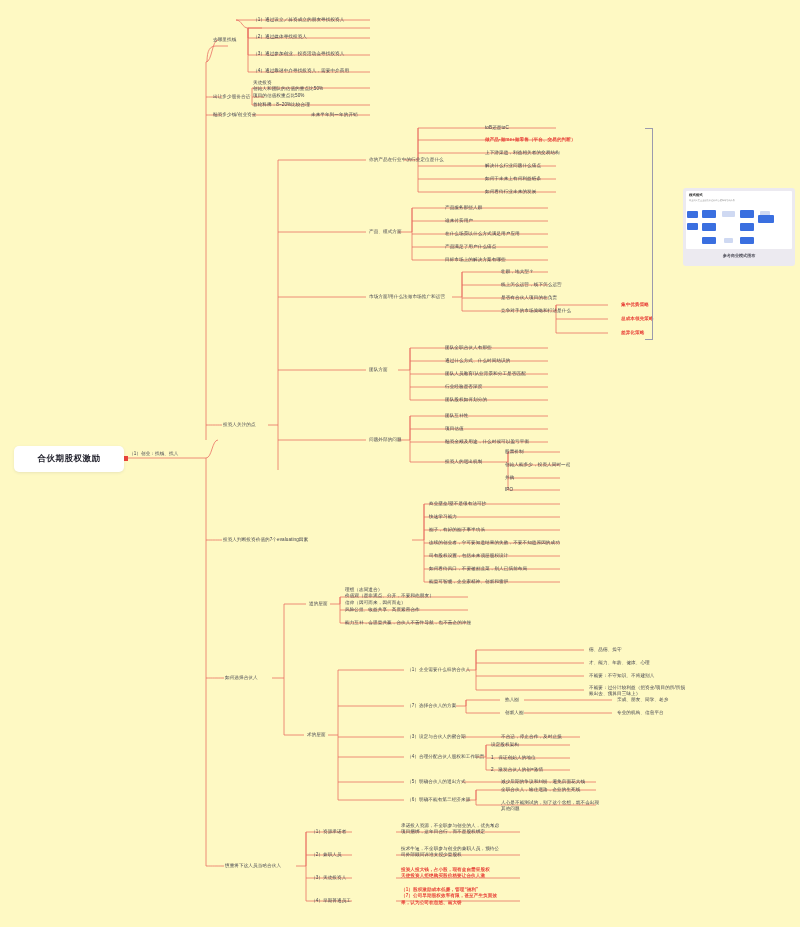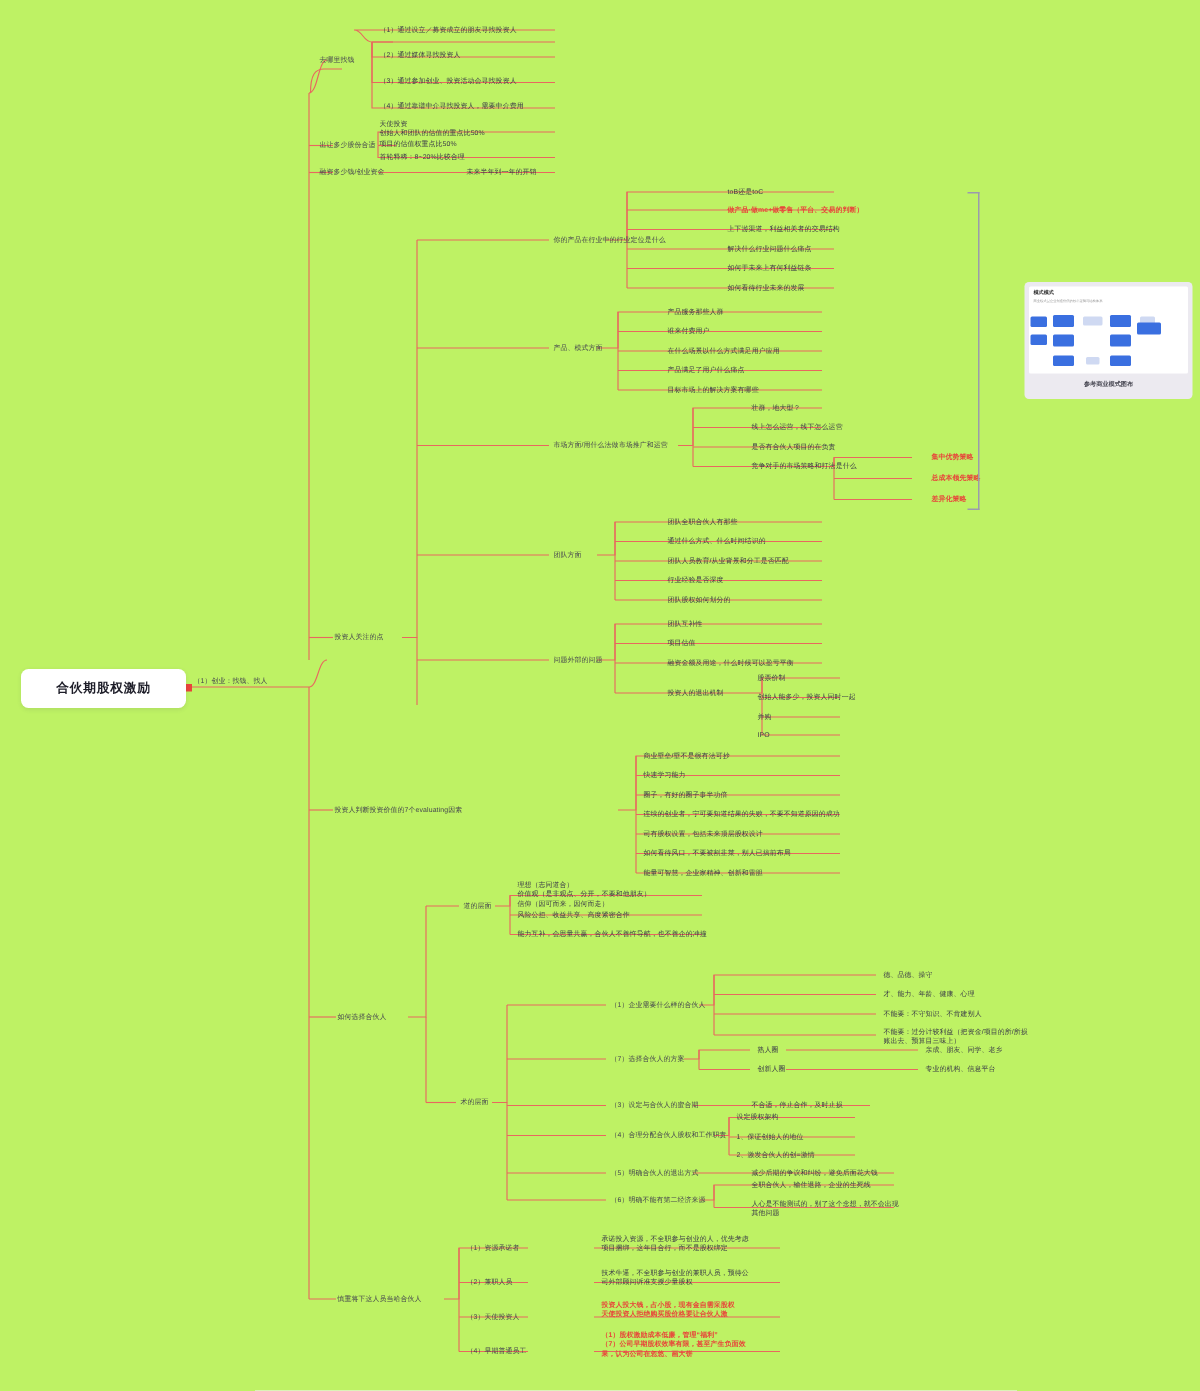--- a/index.html
+++ b/index.html
@@ -6,21 +6,21 @@
   html, body {
     margin: 0; padding: 0;
     width: 800px; height: 927px;
     background: #f4f4f8;
     font-family: "Liberation Sans", "DejaVu Sans", sans-serif;
     overflow: hidden;
   }
   #canvas {
     position: relative;
     width: 800px; height: 927px;
-    background: #bef264;
+    background: #fef9c3;
   }
   svg#links {
     position: absolute; left: 0; top: 0;
     width: 800px; height: 927px;
     pointer-events: none;
   }
   .node {
     position: absolute;
     font-size: 4.6px;
     line-height: 1.42;

